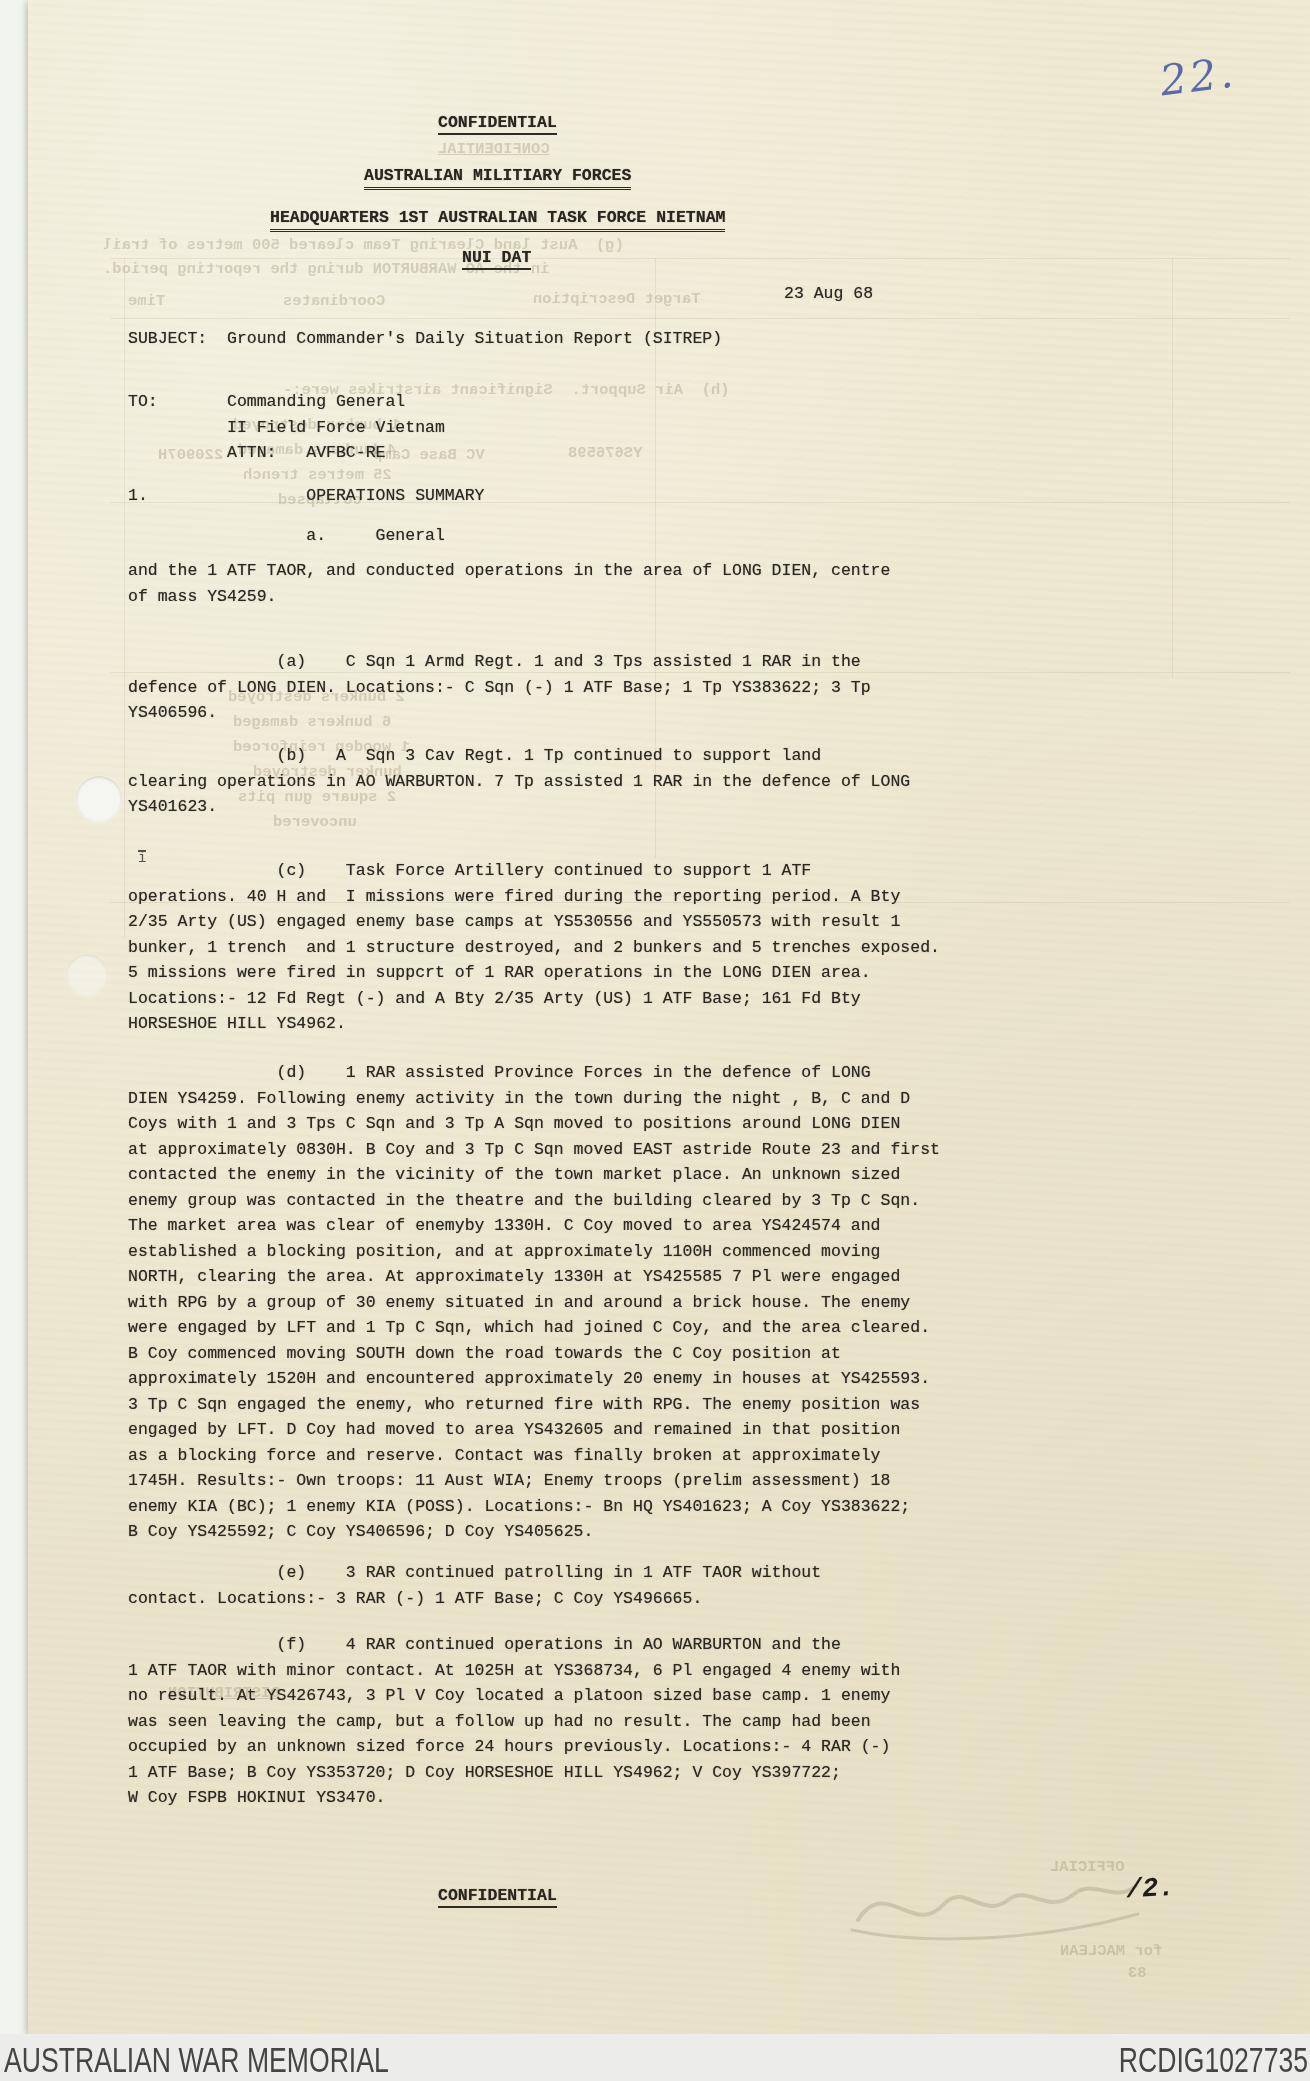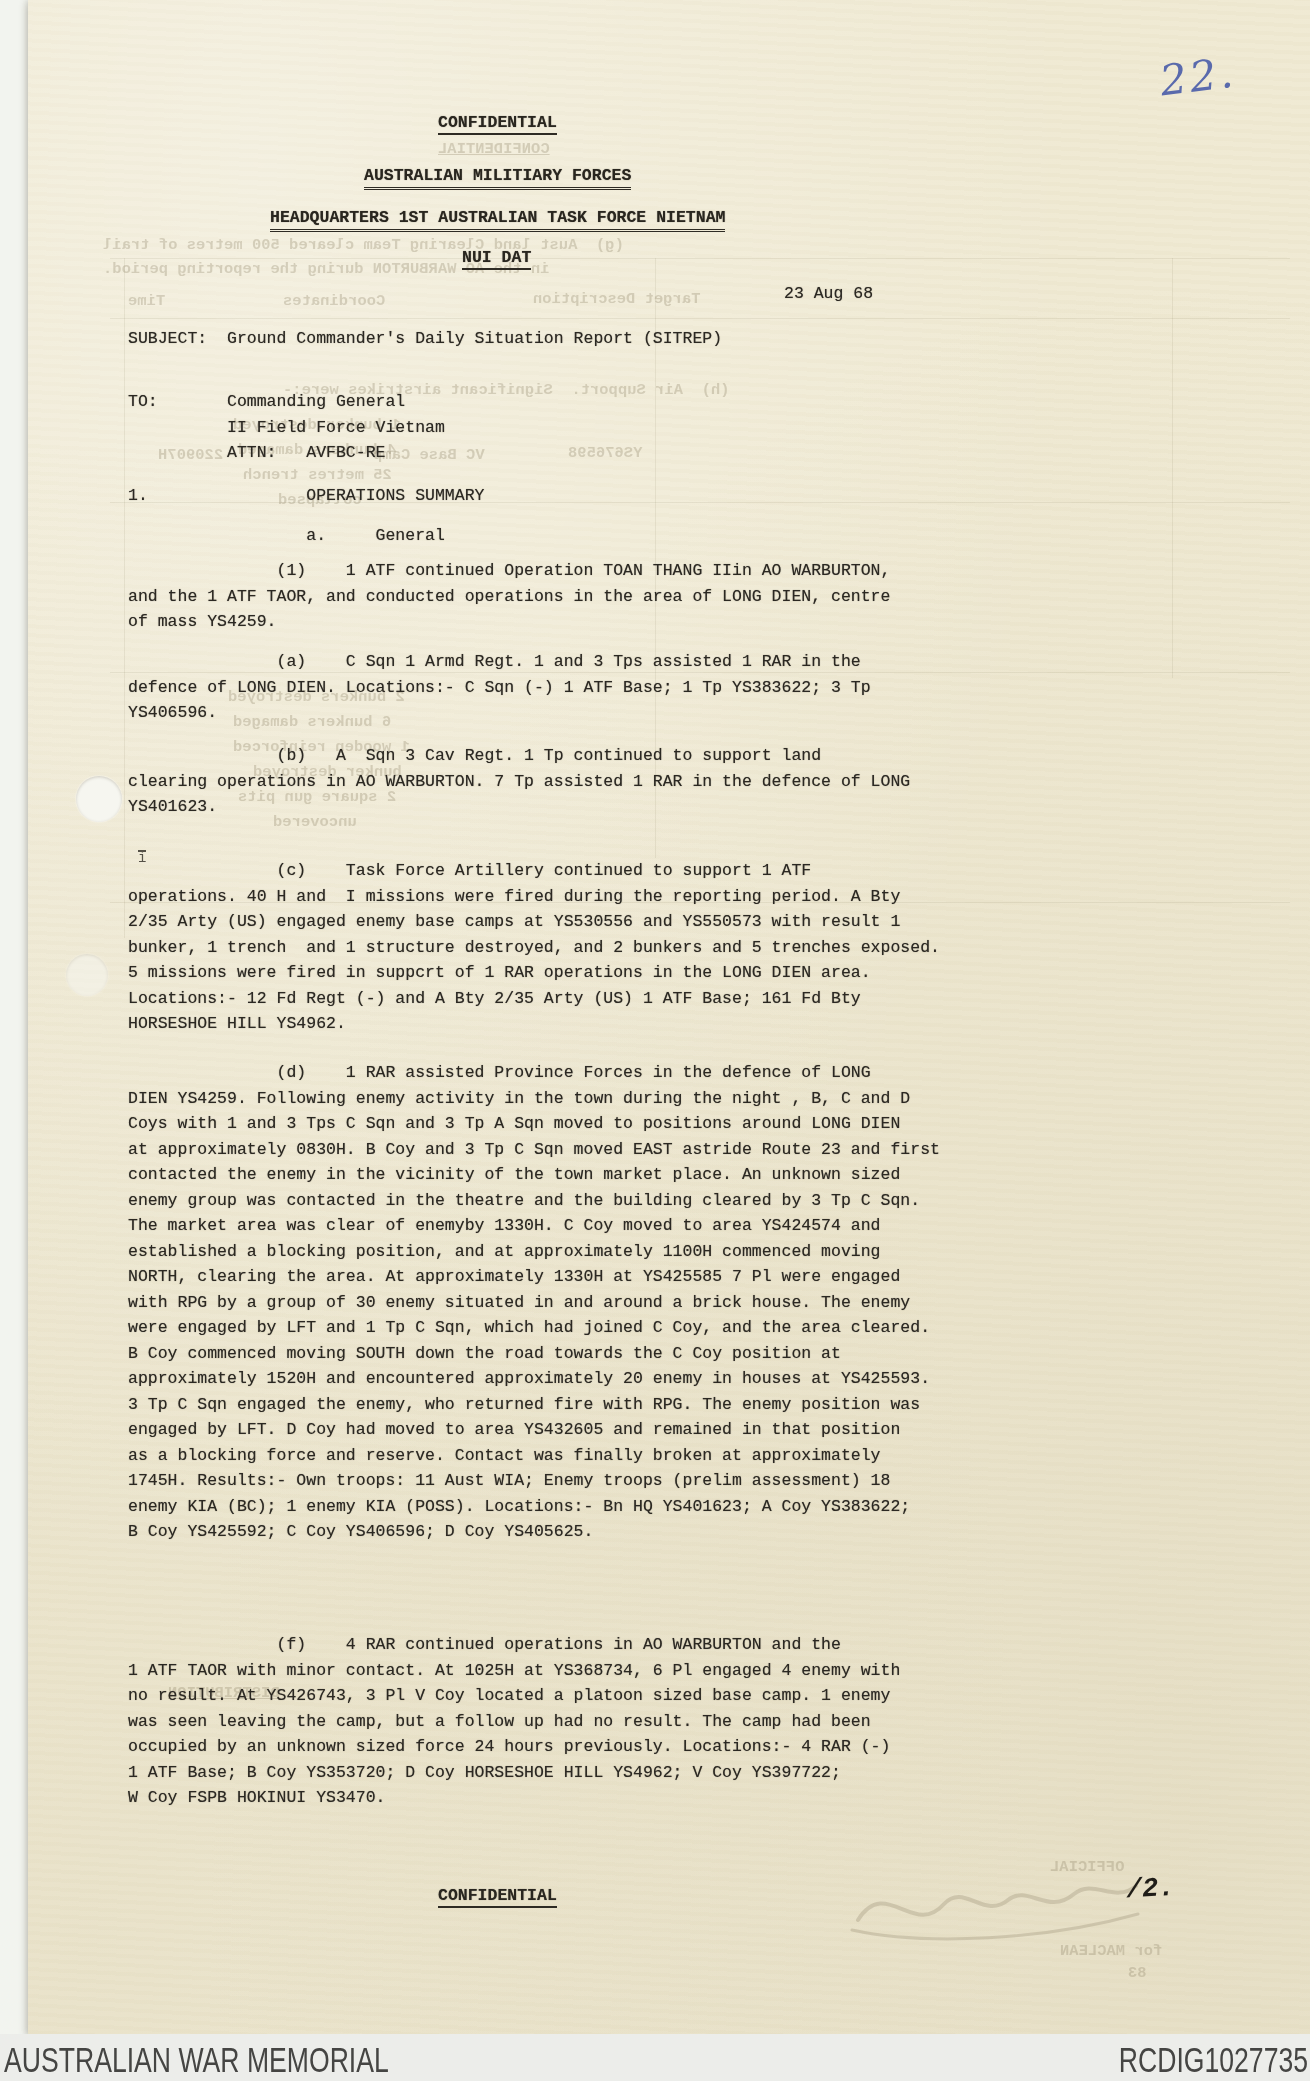--- a/index.html
+++ b/index.html
@@ -114,25 +114,26 @@
   <div class="head" style="left:434px;top:248px"><span class="underlined">NUI DAT</span></div>
 
   <div class="typed" style="left:756px;top:281px">23 Aug 68</div>
 
   <div class="typed" style="left:100px;top:326px"><div class="tline">SUBJECT:  Ground Commander's Daily Situation Report (SITREP)</div></div>
   <div class="typed" style="left:100px;top:389px"><div class="tline">TO:       Commanding General</div><div class="tline">          II Field Force Vietnam</div><div class="tline">          ATTN:   AVFBC-RE</div></div>
 
   <div class="typed" style="left:100px;top:483px">1.                OPERATIONS SUMMARY</div>
   <div class="typed" style="left:100px;top:523px">                  a.     General</div>
 
-  <div class="typed" style="left:100px;top:558px"><div class="tline">               (1)    1 ATF continued Operation TOAN THANG IIin AO WARBURTON,</div><div class="tline">and the 1 ATF TAOR, and conducted operations in the area of LONG DIEN, centre</div><div class="tline">of mass YS4259.</div></div>
+  <div class="typed" style="left:100px;top:558px"><div class="tline">and the 1 ATF TAOR, and conducted operations in the area of LONG DIEN, centre</div><div class="tline">of mass YS4259.</div></div>
   <div class="typed" style="left:100px;top:649px"><div class="tline">               (a)    C Sqn 1 Armd Regt. 1 and 3 Tps assisted 1 RAR in the</div><div class="tline">defence of LONG DIEN. Locations:- C Sqn (-) 1 ATF Base; 1 Tp YS383622; 3 Tp</div><div class="tline">YS406596.</div></div>
   <div class="typed" style="left:100px;top:743px"><div class="tline">               (b)   A  Sqn 3 Cav Regt. 1 Tp continued to support land</div><div class="tline">clearing operations in AO WARBURTON. 7 Tp assisted 1 RAR in the defence of LONG</div><div class="tline">YS401623.</div></div>
   <div class="typed" style="left:100px;top:858px"><div class="tline">               (c)    Task Force Artillery continued to support 1 ATF</div><div class="tline">operations. 40 H and  I missions were fired during the reporting period. A Bty</div><div class="tline">2/35 Arty (US) engaged enemy base camps at YS530556 and YS550573 with result 1</div><div class="tline">bunker, 1 trench  and 1 structure destroyed, and 2 bunkers and 5 trenches exposed.</div><div class="tline">5 missions were fired in suppcrt of 1 RAR operations in the LONG DIEN area.</div><div class="tline">Locations:- 12 Fd Regt (-) and A Bty 2/35 Arty (US) 1 ATF Base; 161 Fd Bty</div><div class="tline">HORSESHOE HILL YS4962.</div></div>
   <div class="typed" style="left:100px;top:1060px"><div class="tline">               (d)    1 RAR assisted Province Forces in the defence of LONG</div><div class="tline">DIEN YS4259. Following enemy activity in the town during the night , B, C and D</div><div class="tline">Coys with 1 and 3 Tps C Sqn and 3 Tp A Sqn moved to positions around LONG DIEN</div><div class="tline">at approximately 0830H. B Coy and 3 Tp C Sqn moved EAST astride Route 23 and first</div><div class="tline">contacted the enemy in the vicinity of the town market place. An unknown sized</div><div class="tline">enemy group was contacted in the theatre and the building cleared by 3 Tp C Sqn.</div><div class="tline">The market area was clear of enemyby 1330H. C Coy moved to area YS424574 and</div><div class="tline">established a blocking position, and at approximately 1100H commenced moving</div><div class="tline">NORTH, clearing the area. At approximately 1330H at YS425585 7 Pl were engaged</div><div class="tline">with RPG by a group of 30 enemy situated in and around a brick house. The enemy</div><div class="tline">were engaged by LFT and 1 Tp C Sqn, which had joined C Coy, and the area cleared.</div><div class="tline">B Coy commenced moving SOUTH down the road towards the C Coy position at</div><div class="tline">approximately 1520H and encountered approximately 20 enemy in houses at YS425593.</div><div class="tline">3 Tp C Sqn engaged the enemy, who returned fire with RPG. The enemy position was</div><div class="tline">engaged by LFT. D Coy had moved to area YS432605 and remained in that position</div><div class="tline">as a blocking force and reserve. Contact was finally broken at approximately</div><div class="tline">1745H. Results:- Own troops: 11 Aust WIA; Enemy troops (prelim assessment) 18</div><div class="tline">enemy KIA (BC); 1 enemy KIA (POSS). Locations:- Bn HQ YS401623; A Coy YS383622;</div><div class="tline">B Coy YS425592; C Coy YS406596; D Coy YS405625.</div></div>
+  <div class="typed" style="left:100px;top:1560px"><div class="tline">               (e)    3 RAR continued patrolling in 1 ATF TAOR without</div><div class="tline">contact. Locations:- 3 RAR (-) 1 ATF Base; C Coy YS496665.</div></div>
   <div class="typed" style="left:100px;top:1632px"><div class="tline">               (f)    4 RAR continued operations in AO WARBURTON and the</div><div class="tline">1 ATF TAOR with minor contact. At 1025H at YS368734, 6 Pl engaged 4 enemy with</div><div class="tline">no result. At YS426743, 3 Pl V Coy located a platoon sized base camp. 1 enemy</div><div class="tline">was seen leaving the camp, but a follow up had no result. The camp had been</div><div class="tline">occupied by an unknown sized force 24 hours previously. Locations:- 4 RAR (-)</div><div class="tline">1 ATF Base; B Coy YS353720; D Coy HORSESHOE HILL YS4962; V Coy YS397722;</div><div class="tline">W Coy FSPB HOKINUI YS3470.</div></div>
 
   <div class="margin-mark">i</div>
 
   <div class="head" style="left:410px;top:1886px"><span class="underlined">CONFIDENTIAL</span></div>
   <div class="page-ref">/2.</div>
 
 </div>
 
 <div class="footer-strip"></div>

